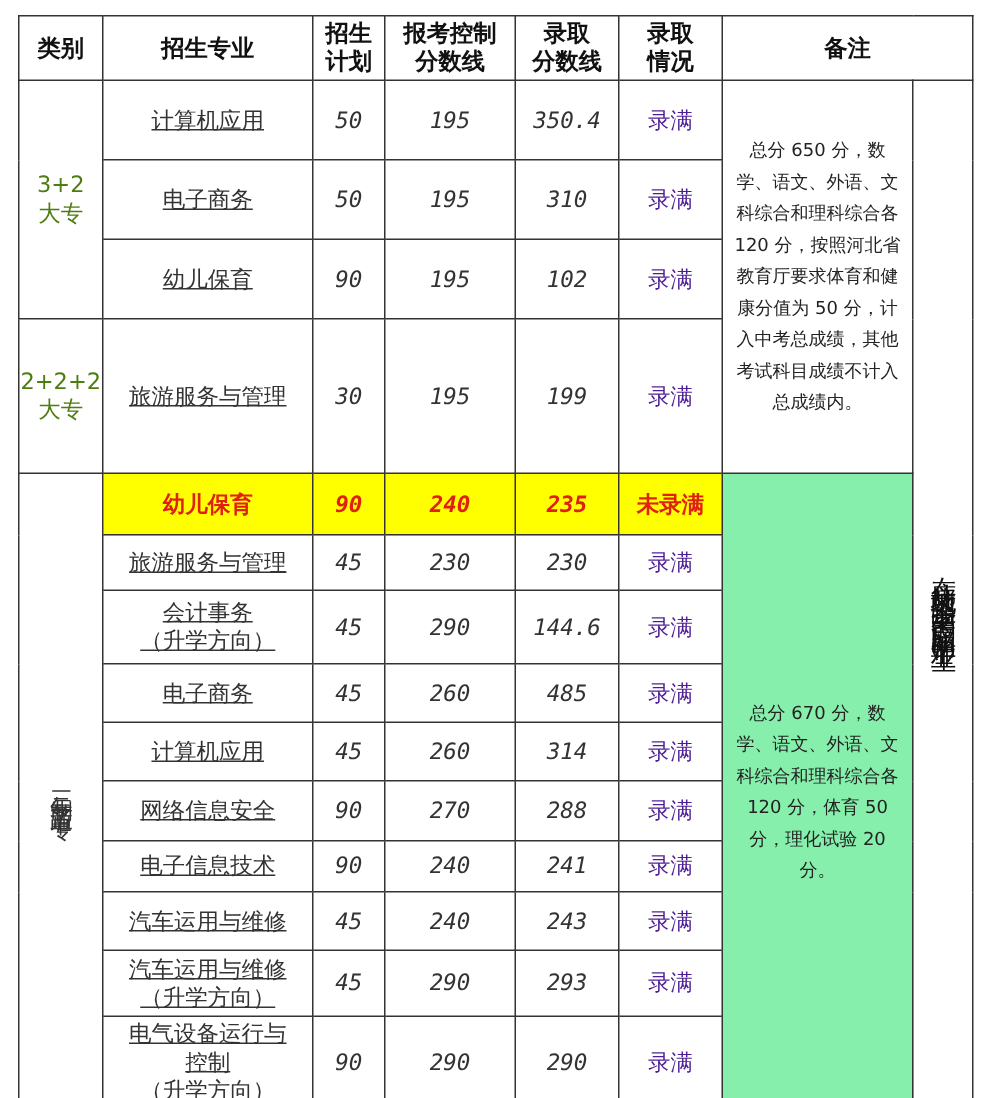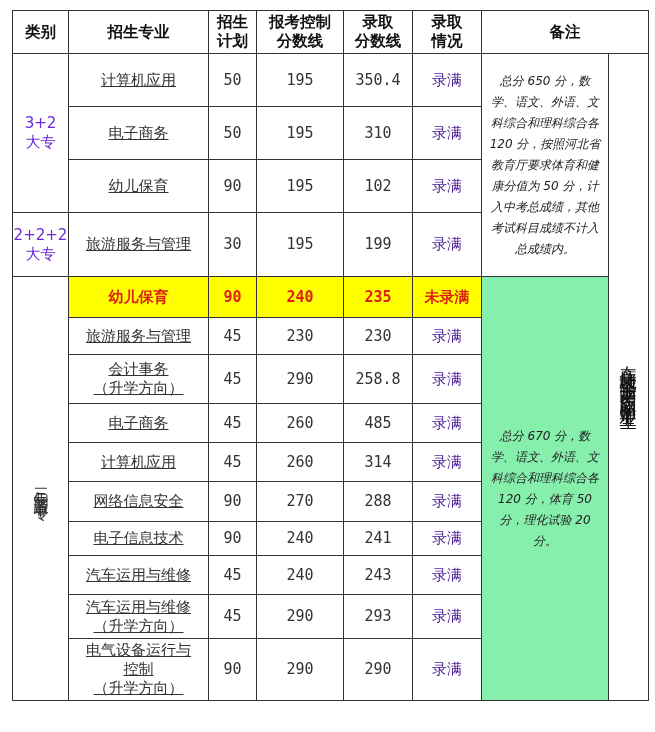--- a/index.html
+++ b/index.html
@@ -3,27 +3,27 @@
 <meta charset="utf-8">
 <style>
   html, body { margin:0; padding:0; background:#ffffff; }
   body { width:655px; height:732px; position:relative; overflow:hidden;
          font-family:"DejaVu Sans","Liberation Sans",sans-serif; color:#222; }
   table.adm { position:absolute; left:12px; top:10px; border-collapse:collapse;
               table-layout:fixed; width:636px; }
   table.adm td, table.adm th { border:1.5px solid #333; padding:0; text-align:center;
               vertical-align:middle; font-size:15px; line-height:19px; font-weight:normal; }
   table.adm th { font-weight:bold; font-size:15.5px; line-height:19px; color:#111; }
-  .num { font-family:"DejaVu Sans Mono","Liberation Mono",monospace; font-size:14px; color:#333; }
+  .num { font-family:"DejaVu Sans Mono","Liberation Mono",monospace; font-size:14px; color:#333;font-style:italic; }
   tr.hl td { background:#ffff00; color:#e02010; font-weight:bold; }
   tr.hl td.num { color:#e02010; font-weight:bold; }
-  .cat { font-size:15px; line-height:20px; color:#6d28d9; }
+  .cat { font-size:15px; line-height:20px; color:#4d7c0f; }
   .vert { writing-mode:vertical-rl; text-orientation:upright; letter-spacing:3px; }
   .note { text-align:left; font-size:12px !important; line-height:21px !important;
-          padding:0 6px !important; color:#222;font-style:italic; }
+          padding:0 6px !important; color:#222; }
   .side { font-weight:bold; font-size:17px !important; line-height:20px !important; color:#111; }
   .side span { display:block; writing-mode:vertical-rl; text-orientation:upright;
                letter-spacing:3px; margin:0 auto; }
   .major { color:#333;text-decoration:underline; }
   .status { color:#4c1d95; }
   .sub { display:block; }
 </style>
 </head>
 <body>
 
@@ -86,21 +86,21 @@
       <td class="status">录满</td>
     </tr>
     <tr style="height:53px">
       <td class="major">幼儿保育</td>
       <td class="num">90</td>
       <td class="num">195</td>
       <td class="num">102</td>
       <td class="status">录满</td>
     </tr>
 
-    <tr style="height:64px">
+    <tr style="height:103px">
       <td class="cat">
           <span class="sub">2+2+2</span>
           <span class="sub">大专</span>
         </td>
       <td class="major">旅游服务与管理</td>
       <td class="num">30</td>
       <td class="num">195</td>
       <td class="num">199</td>
       <td class="status">录满</td>
     </tr>
@@ -121,21 +121,21 @@
       <td class="num">230</td>
       <td class="status">录满</td>
     </tr>
     <tr style="height:49px">
       <td class="major">
           <span class="sub">会计事务</span>
           <span class="sub">（升学方向）</span>
         </td>
       <td class="num">45</td>
       <td class="num">290</td>
-      <td class="num">258.8</td>
+      <td class="num">144.6</td>
       <td class="status">录满</td>
     </tr>
     <tr style="height:39px">
       <td class="major">电子商务</td>
       <td class="num">45</td>
       <td class="num">260</td>
       <td class="num">485</td>
       <td class="status">录满</td>
     </tr>
     <tr style="height:39px">

